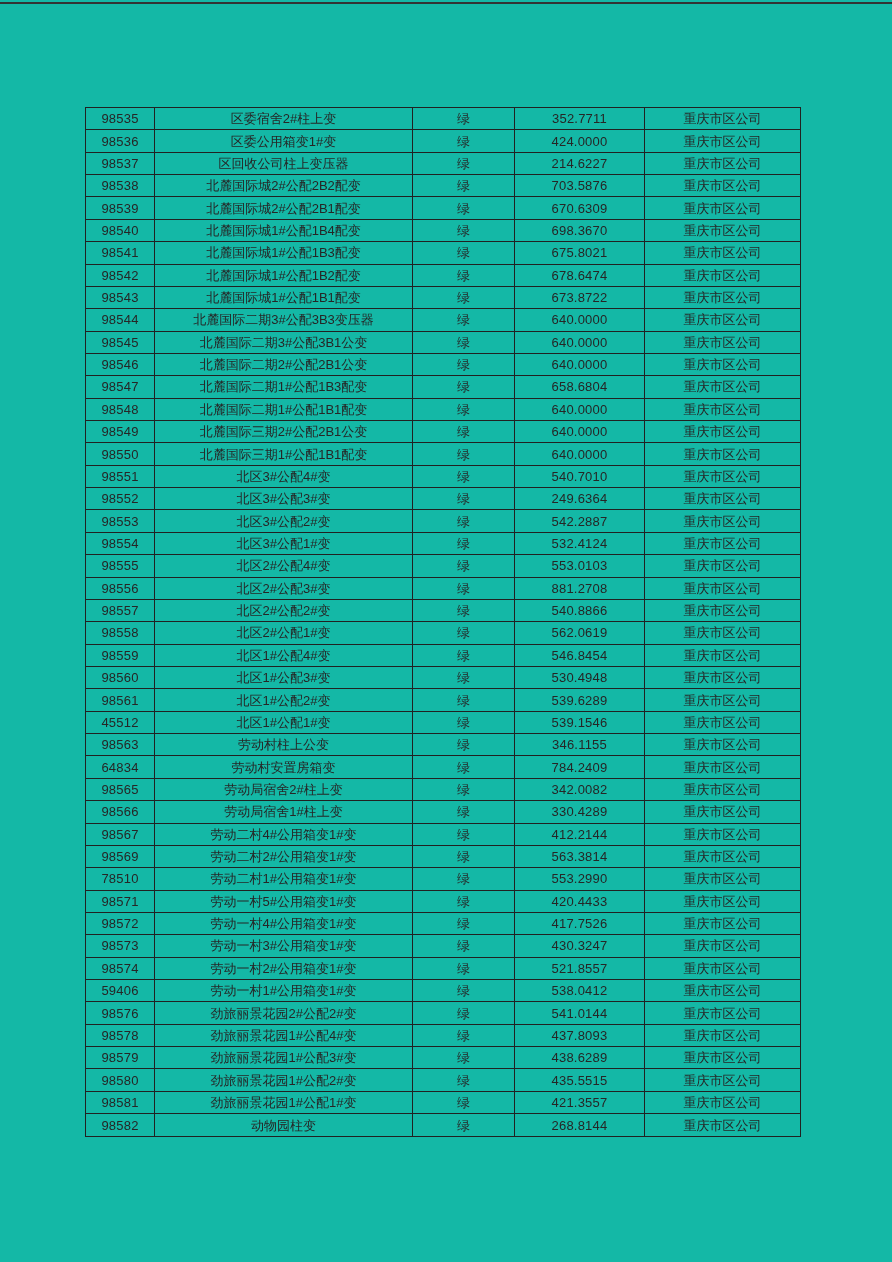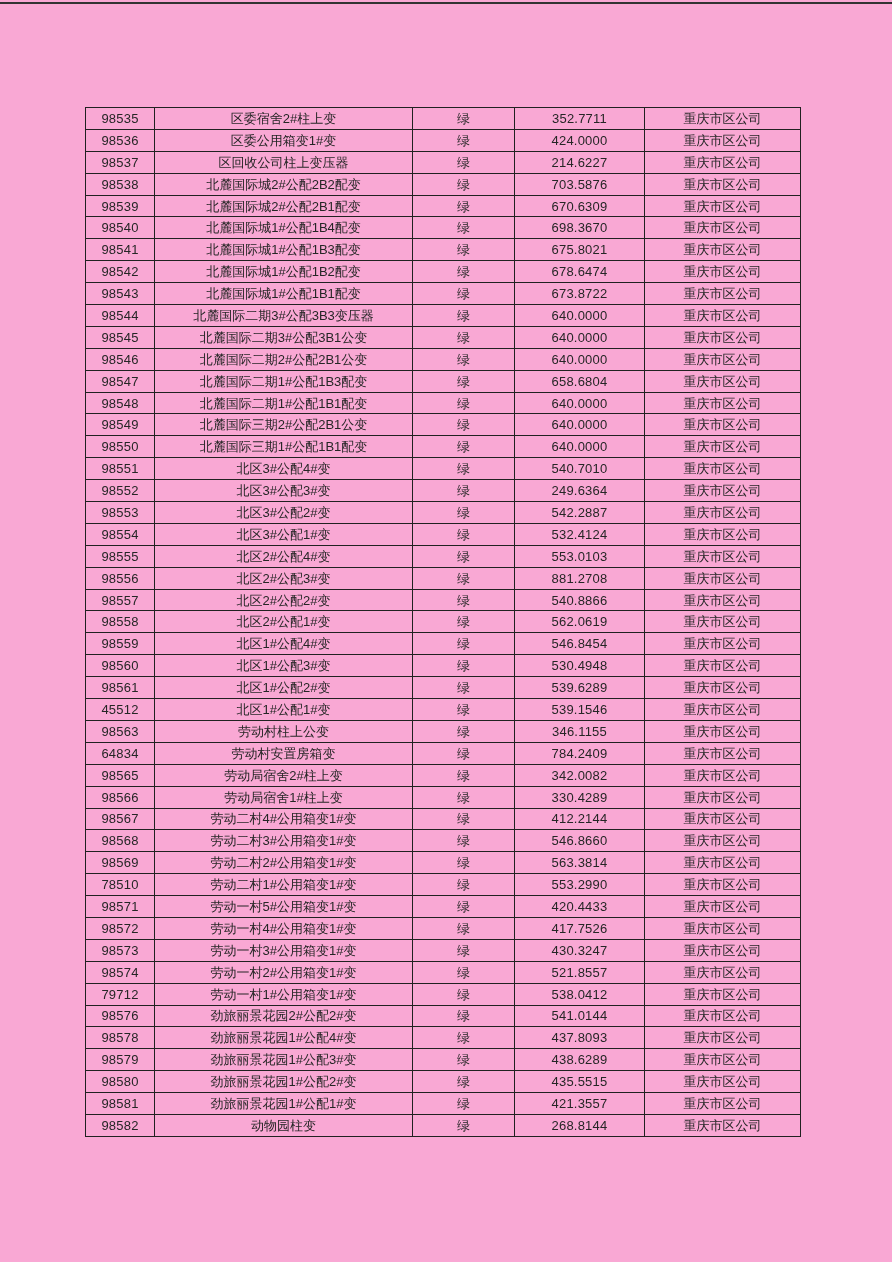--- a/index.html
+++ b/index.html
@@ -4,21 +4,21 @@
 <style>
   html, body {
     margin: 0;
     padding: 0;
     background: #ffffff;
   }
   .page {
     position: relative;
     width: 892px;
     height: 1262px;
-    background: #f9a8d4;
+    background: #14b8a6;
     overflow: hidden;
     font-family: "Liberation Sans", sans-serif;
   }
   .top-edge-line {
     position: absolute;
     top: 2px;
     left: 0;
     width: 892px;
     height: 2px;
     background: #333333;
@@ -289,27 +289,20 @@
           <td class="col-company">重庆市区公司</td>
         </tr>
         <tr>
           <td class="col-id">98567</td>
           <td class="col-name">劳动二村4#公用箱变1#变</td>
           <td class="col-status">绿</td>
           <td class="col-value">412.2144</td>
           <td class="col-company">重庆市区公司</td>
         </tr>
         <tr>
-          <td class="col-id">98568</td>
-          <td class="col-name">劳动二村3#公用箱变1#变</td>
-          <td class="col-status">绿</td>
-          <td class="col-value">546.8660</td>
-          <td class="col-company">重庆市区公司</td>
-        </tr>
-        <tr>
           <td class="col-id">98569</td>
           <td class="col-name">劳动二村2#公用箱变1#变</td>
           <td class="col-status">绿</td>
           <td class="col-value">563.3814</td>
           <td class="col-company">重庆市区公司</td>
         </tr>
         <tr>
           <td class="col-id">78510</td>
           <td class="col-name">劳动二村1#公用箱变1#变</td>
           <td class="col-status">绿</td>
@@ -338,21 +331,21 @@
           <td class="col-company">重庆市区公司</td>
         </tr>
         <tr>
           <td class="col-id">98574</td>
           <td class="col-name">劳动一村2#公用箱变1#变</td>
           <td class="col-status">绿</td>
           <td class="col-value">521.8557</td>
           <td class="col-company">重庆市区公司</td>
         </tr>
         <tr>
-          <td class="col-id">79712</td>
+          <td class="col-id">59406</td>
           <td class="col-name">劳动一村1#公用箱变1#变</td>
           <td class="col-status">绿</td>
           <td class="col-value">538.0412</td>
           <td class="col-company">重庆市区公司</td>
         </tr>
         <tr>
           <td class="col-id">98576</td>
           <td class="col-name">劲旅丽景花园2#公配2#变</td>
           <td class="col-status">绿</td>
           <td class="col-value">541.0144</td>

